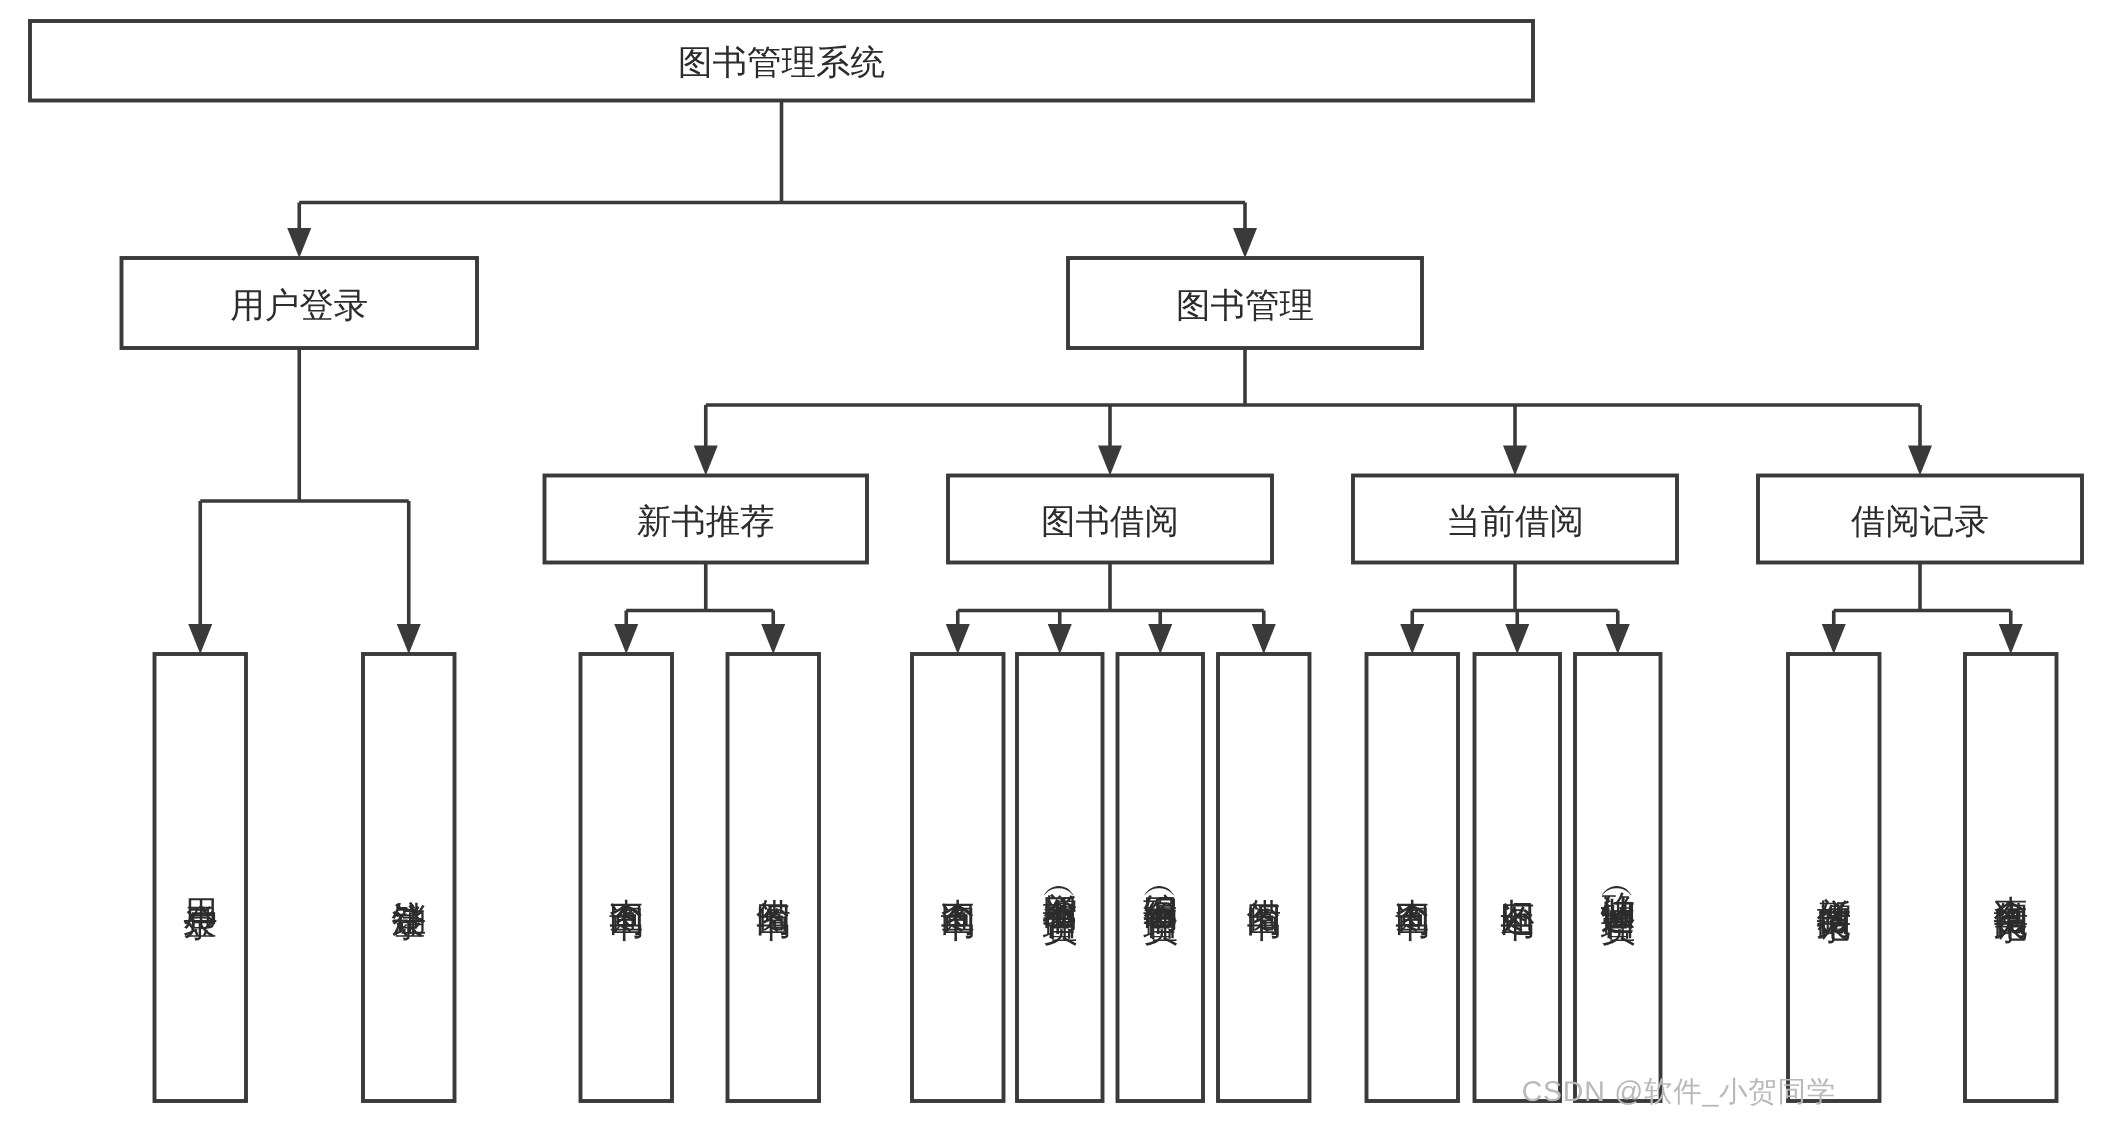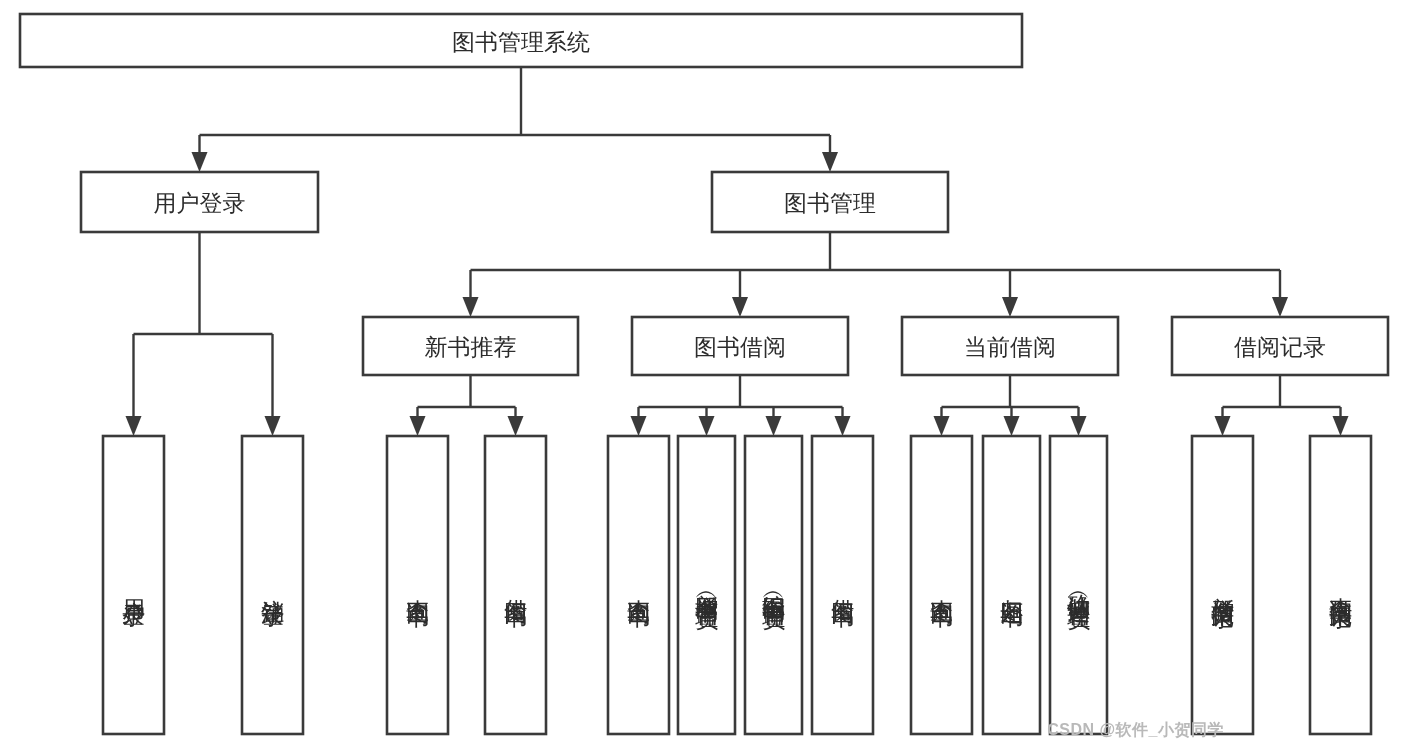--- a/index.html
+++ b/index.html
@@ -63,25 +63,24 @@
     letter-spacing: 2px;
     color: #2c2c2c;
     pointer-events: none;
     white-space: nowrap;
   }
   .watermark {
     position: absolute;
     right: 12px;
     bottom: 6px;
     font-family: "Liberation Sans", "DejaVu Sans", sans-serif;
-    font-size: 16px;
+    font-size: 19px;
     color: #b9b9b9;
     letter-spacing: 0.5px;
     white-space: nowrap;
-    font-weight: bold;
   }
 </style>
 </head>
 <body>
 
 <div id="diagram-root">
   <svg class="canvas" id="svg-canvas" viewBox="0 0 1405 747" xmlns="http://www.w3.org/2000/svg">
     <g id="connectors-layer">
         <path class="connector" d="M 521 67 L 521 135"></path>
         <path class="connector" d="M 199.5 135 L 830 135"></path>

